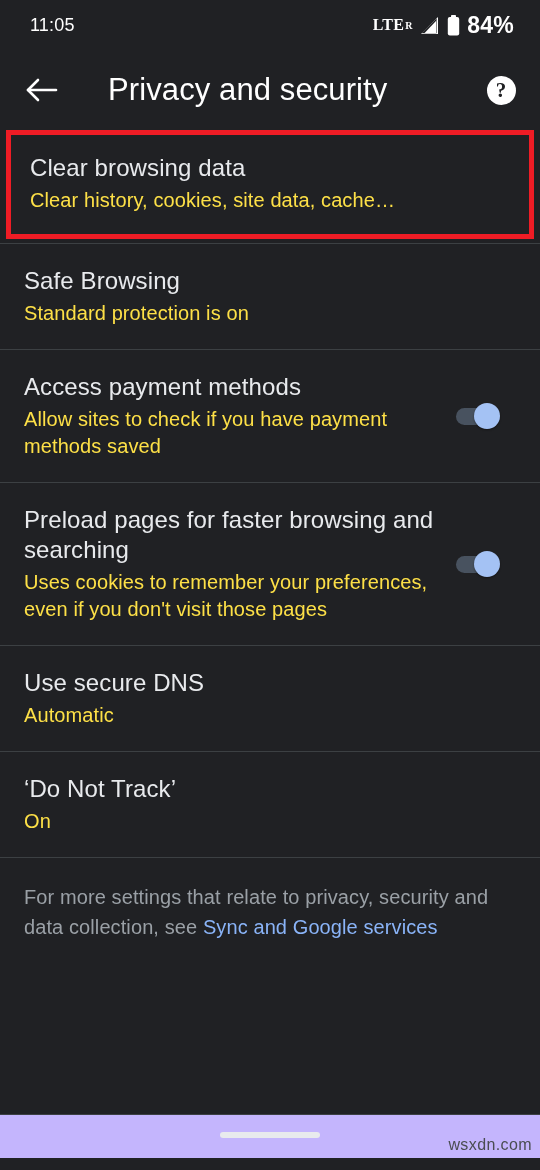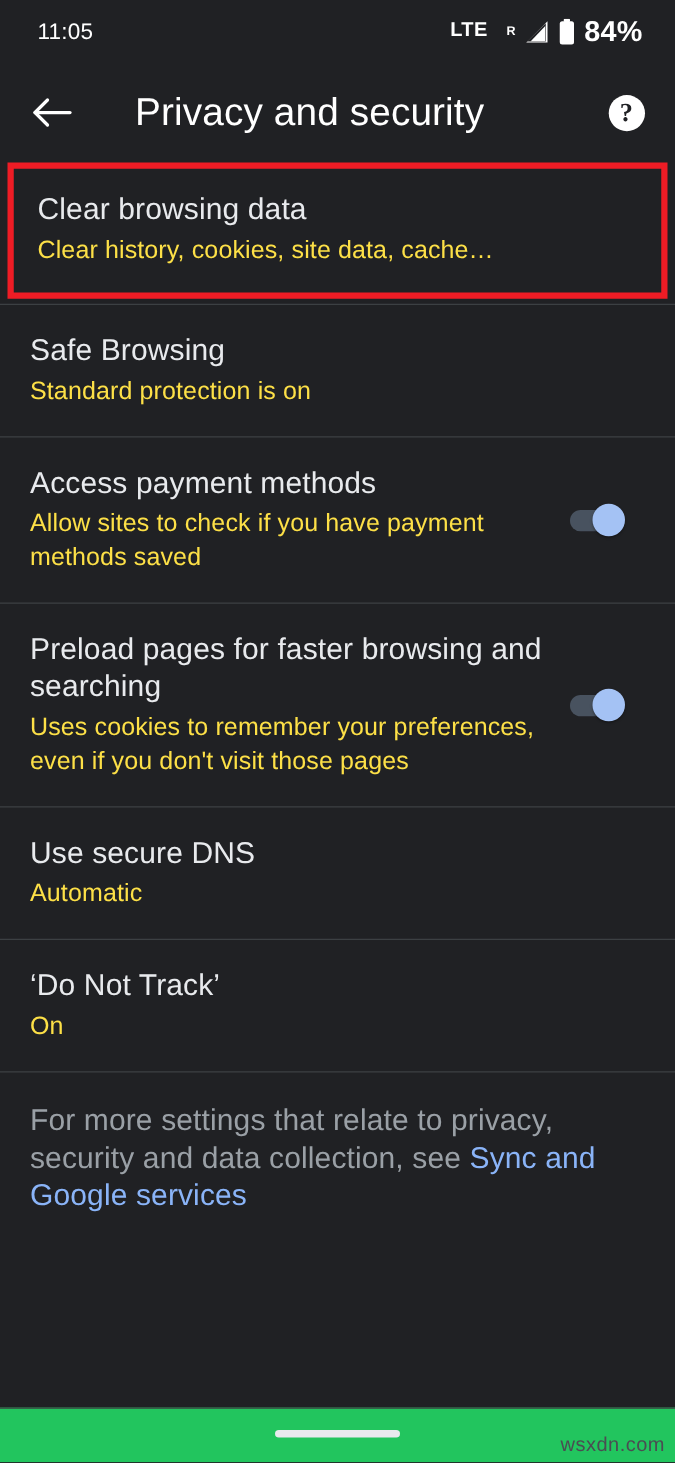--- a/index.html
+++ b/index.html
@@ -38,21 +38,22 @@
     letter-spacing: 0.2px;
   }
   .status-right {
     display: flex;
     align-items: center;
     gap: 5px;
   }
   .lte-wrap {
     display: flex;
     align-items: center;
-    gap: 15px;
+    gap: 1px;
+    font-family: Liberation Serif, serif;
   }
   .lte-text {
     font-size: 16px;
     font-weight: bold;
     letter-spacing: 0.3px;
   }
   .lte-sup {
     font-size: 10px;
     font-weight: bold;
     line-height: 1;
@@ -201,37 +202,37 @@
     height: 26px;
     border-radius: 50%;
     background: #a4c2f4;
     box-shadow: 0 1px 2px rgba(0,0,0,0.4);
   }
 
   
   .footer-note {
     padding: 24px 24px 0 24px;
     color: #9aa0a6;
-    font-size: 24px;
+    font-size: 20px;
     line-height: 30px;
     letter-spacing: 0.1px;
   }
   .footer-link {
     color: #8ab4f8;
     cursor: pointer;
   }
 
   
   .nav-bar {
     position: absolute;
     left: 0;
-    bottom: 0;
+    bottom: 12px;
     width: 540px;
     height: 44px;
-    background: #22c55e;
+    background: #c4b5fd;
     border-top: 1px solid #3c4043;
   }
   .gesture-pill {
     position: absolute;
     left: 50%;
     transform: translateX(-50%);
     top: 17px;
     width: 100px;
     height: 6px;
     border-radius: 3px;

